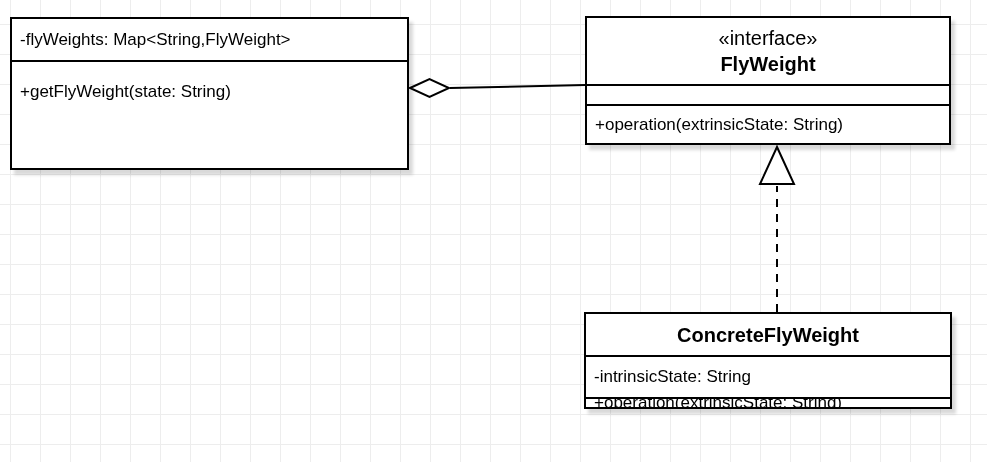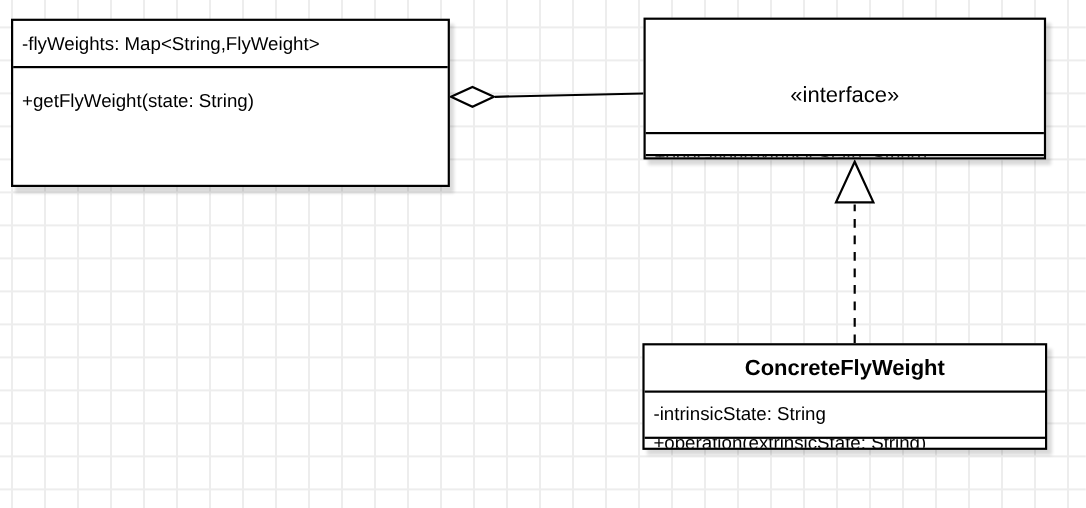--- a/index.html
+++ b/index.html
@@ -51,21 +51,21 @@
     align-items: center;
     justify-content: center;
     text-align: center;
     font-size: 20px;
     line-height: 26px;
   }
   .c-name { font-weight: bold; }
   .stereotype { font-weight: normal; }
 
   .pos-factory .c-title   { height: 41px; }
-  .pos-flyweight .c-title { height: 66px; margin-top: 36px; }
+  .pos-flyweight .c-title { height: 66px; }
   .pos-concrete .c-title  { height: 41px; }
 
   .c-row {
     display: flex;
     align-items: center;
     padding-left: 8px;
     font-size: 17px;
     line-height: 24px;
     white-space: nowrap;
     overflow: hidden;
@@ -104,20 +104,21 @@
       <span>-flyWeights: Map&lt;String,FlyWeight&gt;</span>
     </div>
     <div class="c-row c-methods">
       <span>+getFlyWeight(state: String)</span>
     </div>
   </div>
 
   <div class="uml-class pos-flyweight">
     <div class="c-title">
       <span class="stereotype">«interface»</span>
+      <span class="c-name">FlyWeight</span>
     </div>
     <div class="c-row c-attrs"></div>
     <div class="c-row c-methods">
       <span>+operation(extrinsicState: String)</span>
     </div>
   </div>
 
   <div class="uml-class pos-concrete">
     <div class="c-title">
       <span class="c-name">ConcreteFlyWeight</span>

